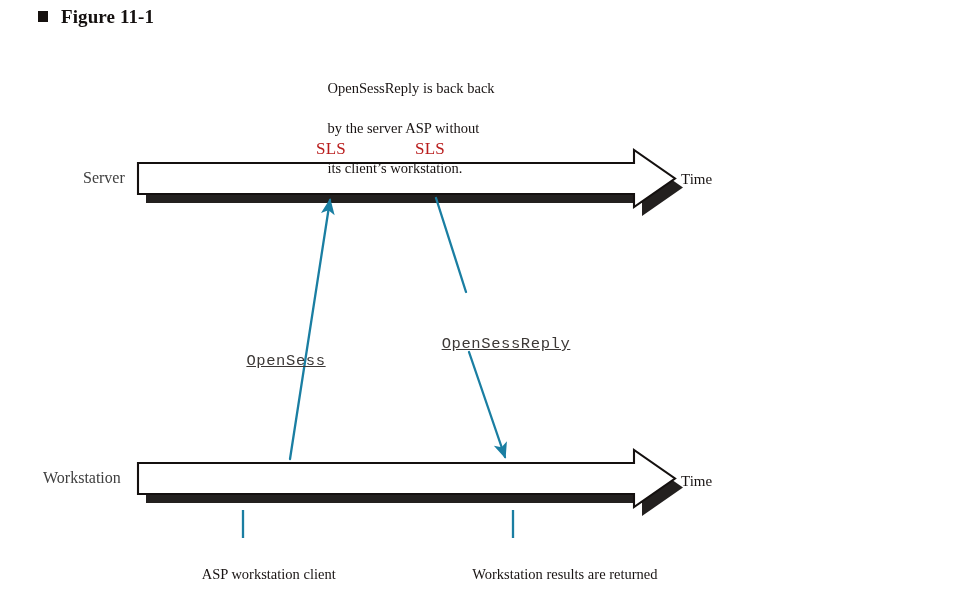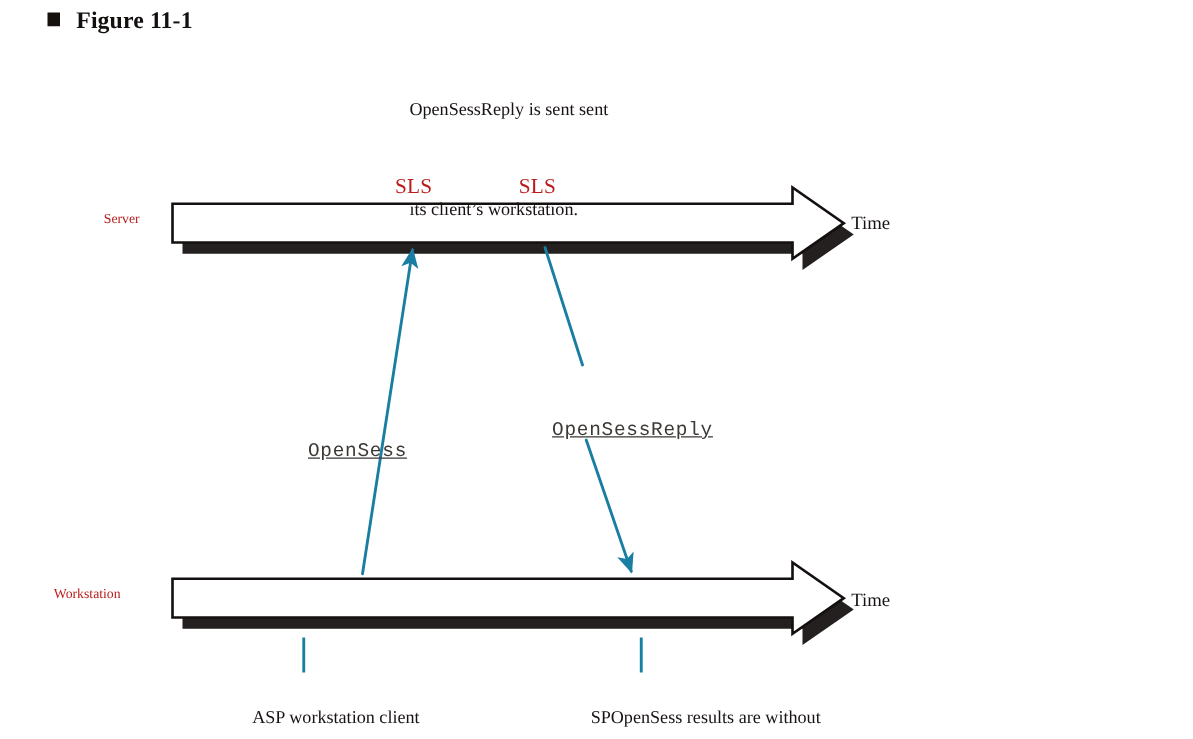--- a/index.html
+++ b/index.html
@@ -82,22 +82,22 @@
 
   .sls-label {
     font-size: 17px;
     color: #b91c1c;
     letter-spacing: .2px;
   }
   #sls-left  { left: 316px; top: 138px; }
   #sls-right { left: 415px; top: 138px; }
 
   .lane-label {
-    font-size: 11px;
-    color: #b91c1c;
+    font-size: 16px;
+    color: #404040;
   }
   #lane-label-server      { left: 83px;  top: 168px; }
   #lane-label-workstation { left: 43px;  top: 468px; }
 
   .time-label {
     font-size: 15px;
     color: #181312;
   }
   #time-label-server      { left: 681px; top: 170px; }
   #time-label-workstation { left: 681px; top: 472px; }
@@ -168,22 +168,22 @@
     <line x1="290" y1="459" x2="330" y2="200" stroke="#1a7ea2" stroke-width="2.3" stroke-linecap="round" marker-end="url(#arrow-accent)"></line>
 
     <line x1="436" y1="198" x2="466" y2="292" stroke="#1a7ea2" stroke-width="2.3" stroke-linecap="round"></line>
     <line x1="469" y1="352" x2="505" y2="457" stroke="#1a7ea2" stroke-width="2.3" stroke-linecap="round" marker-end="url(#arrow-accent)"></line>
 
     <line x1="243" y1="510" x2="243" y2="538" stroke="#1a7ea2" stroke-width="2.3" stroke-linecap="butt"></line>
     <line x1="513" y1="510" x2="513" y2="538" stroke="#1a7ea2" stroke-width="2.3" stroke-linecap="butt"></line>
   </svg>
 
   <div class="txt serif" id="note-top">
-    <span>OpenSessReply is sent sent</span><br>
-    <br>
+    <span>OpenSessReply is back back</span><br>
+    <span>by the server ASP without</span><br>
     <span>its client’s workstation.</span>
   </div>
 
   <div class="txt serif sls-label" id="sls-left">SLS</div>
   <div class="txt serif sls-label" id="sls-right">SLS</div>
 
   <div class="txt serif lane-label" id="lane-label-server">Server</div>
   <div class="txt serif lane-label" id="lane-label-workstation">Workstation</div>
 
   <div class="txt serif time-label" id="time-label-server">Time</div>
@@ -196,17 +196,17 @@
   <div class="msg-block" id="msg-opensessreply">
     <span class="msg-name">OpenSessReply</span>
   </div>
 
   <div class="caption-block serif" id="caption-left">
     <span>ASP workstation client</span><br>
     
   </div>
 
   <div class="caption-block serif" id="caption-right">
-    <span>SPOpenSess results are without</span><br>
+    <span>Workstation results are returned</span><br>
     
   </div>
 
 </div>
 
 </body></html>

